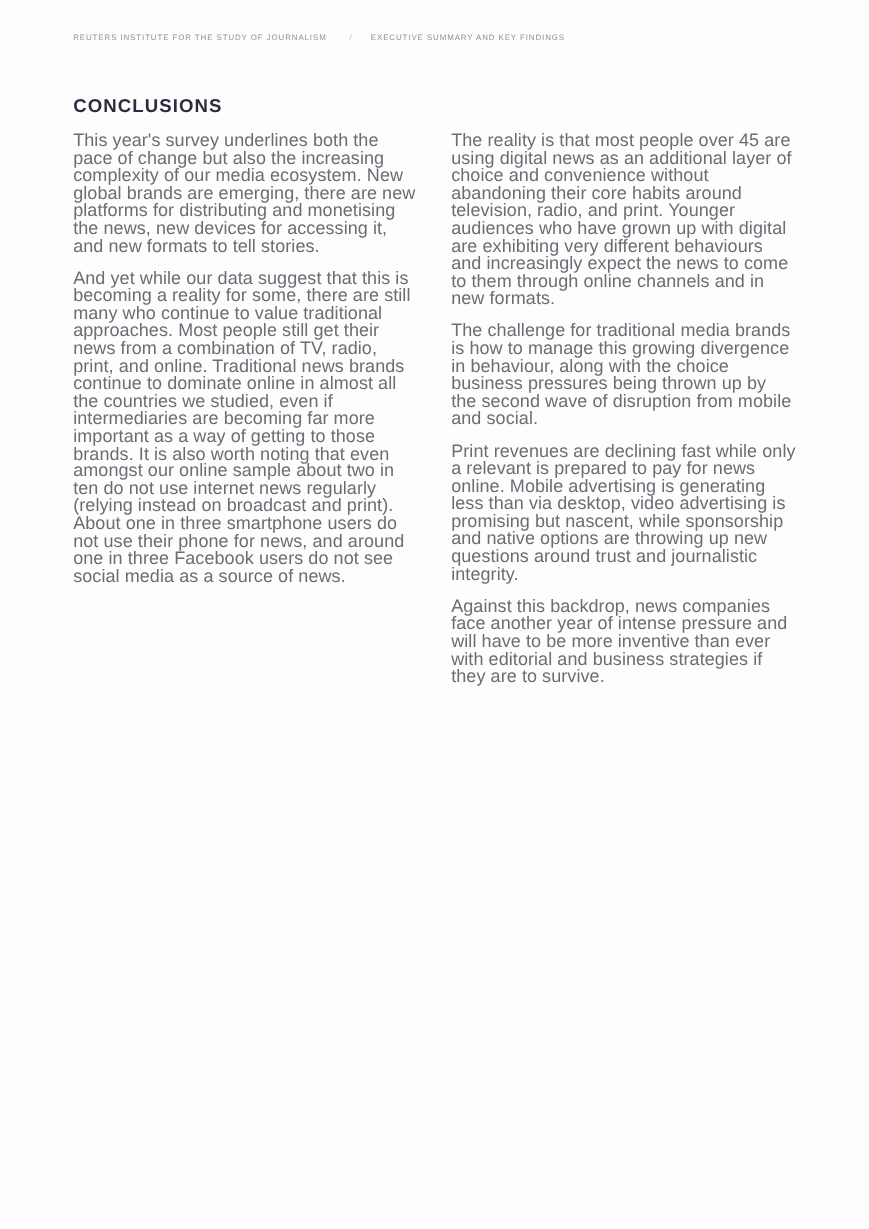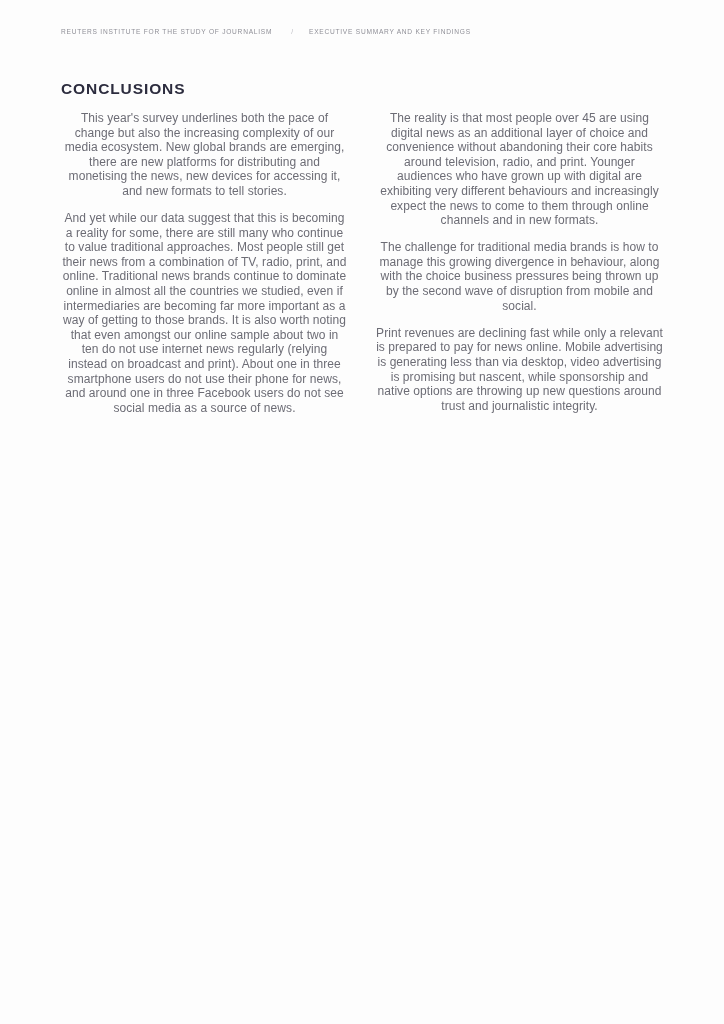--- a/index.html
+++ b/index.html
@@ -78,25 +78,24 @@
     
     padding-top: 0px;
   }
 
   .spacer-head {
     height: 31px;
   }
 
   p.para {
     margin: 0 0 12.5px 0;
-    font-size: 12px;
+    font-size: 15px;
     line-height: 14.6px;
     color: #6c6c75;
     letter-spacing: 0.06px;
-    text-align: center;
   }
   p.para:last-child {
     margin-bottom: 0;
   }
 </style>
 </head>
 <body>
 
 <div class="page">
 
@@ -116,18 +115,19 @@
         <p class="para">This year's survey underlines both the pace of change but also the increasing complexity of our media ecosystem. New global brands are emerging, there are new platforms for distributing and monetising the news, new devices for accessing it, and new formats to tell stories.</p>
         <p class="para">And yet while our data suggest that this is becoming a reality for some, there are still many who continue to value traditional approaches. Most people still get their news from a combination of TV, radio, print, and online. Traditional news brands continue to dominate online in almost all the countries we studied, even if intermediaries are becoming far more important as a way of getting to those brands. It is also worth noting that even amongst our online sample about two in ten do not use internet news regularly (relying instead on broadcast and print). About one in three smartphone users do not use their phone for news, and around one in three Facebook users do not see social media as a source of news.</p>
       </div>
 
       <div class="col col-right">
         <div class="spacer-head"></div>
 
         <p class="para">The reality is that most people over 45 are using digital news as an additional layer of choice and convenience without abandoning their core habits around television, radio, and print. Younger audiences who have grown up with digital are exhibiting very different behaviours and increasingly expect the news to come to them through online channels and in new formats.</p>
         <p class="para">The challenge for traditional media brands is how to manage this growing divergence in behaviour, along with the choice business pressures being thrown up by the second wave of disruption from mobile and social.</p>
         <p class="para">Print revenues are declining fast while only a relevant is prepared to pay for news online. Mobile advertising is generating less than via desktop, video advertising is promising but nascent, while sponsorship and native options are throwing up new questions around trust and journalistic integrity.</p>
+        <p class="para">Against this backdrop, news companies face another year of intense pressure and will have to be more inventive than ever with editorial and business strategies if they are to survive.</p>
       </div>
 
     </div>
   </div>
 
 </div>
 
 </body></html>

